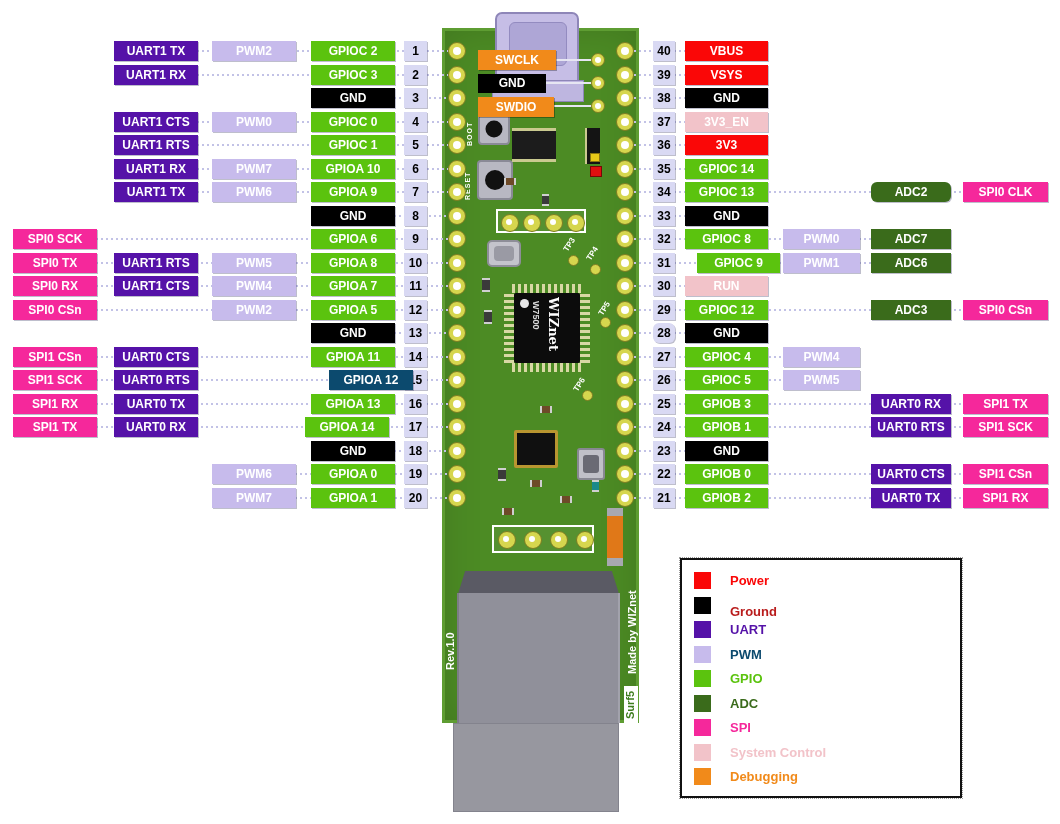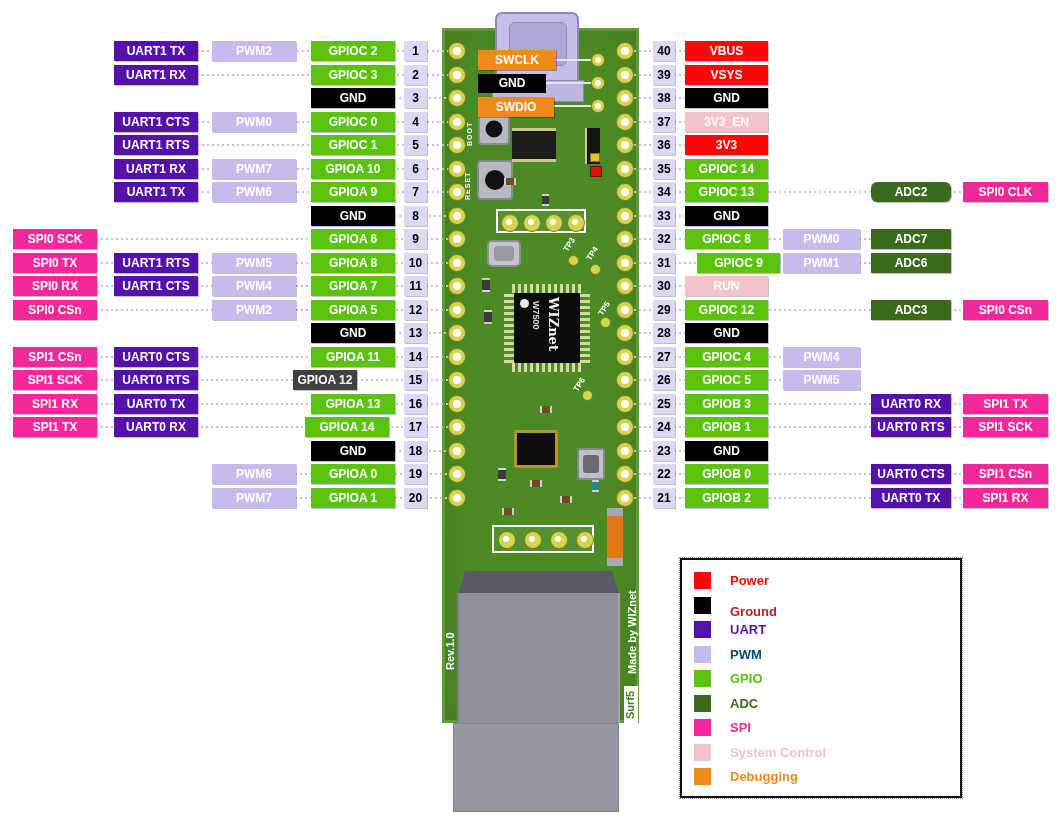--- a/index.html
+++ b/index.html
@@ -259,21 +259,21 @@
     <div class="cline" style="left: 21px; top: 355.5px; width: 428px; background: repeating-linear-gradient(90deg, rgb(194, 194, 230) 0px, rgb(194, 194, 230) 2px, transparent 2px, transparent 5px);"></div>
     <div class="box pin-num" style="left: 404px; top: 346.5px; width: 23px; background: rgb(217, 217, 243);">14</div>
     <div class="box" style="left: 13px; top: 346.5px; width: 84px; background: rgb(245, 40, 155);">SPI1 CSn</div>
     <div class="box" style="left: 114px; top: 346.5px; width: 84px; background: rgb(85, 18, 168);">UART0 CTS</div>
     <div class="box" style="left: 311px; top: 346.5px; width: 84px; background: rgb(91, 195, 14);">GPIOA 11</div>
     <div class="pad" style="left: 448px; top: 347.5px;"></div>
     <div class="cline" style="left: 21px; top: 379px; width: 428px; background: repeating-linear-gradient(90deg, rgb(194, 194, 230) 0px, rgb(194, 194, 230) 2px, transparent 2px, transparent 5px);"></div>
     <div class="box pin-num" style="left: 404px; top: 370px; width: 23px; background: rgb(217, 217, 243);">15</div>
     <div class="box" style="left: 13px; top: 370px; width: 84px; background: rgb(245, 40, 155);">SPI1 SCK</div>
     <div class="box" style="left: 114px; top: 370px; width: 84px; background: rgb(85, 18, 168);">UART0 RTS</div>
-    <div class="box" style="left: 293px; top: 370px; width: 64px; background: #404040;">GPIOA 12</div>
+    <div class="box" style="left: 329px; top: 370px; width: 84px; background: #0c4a6e;">GPIOA 12</div>
     <div class="pad" style="left: 448px; top: 371px;"></div>
     <div class="cline" style="left: 21px; top: 402.5px; width: 428px; background: repeating-linear-gradient(90deg, rgb(194, 194, 230) 0px, rgb(194, 194, 230) 2px, transparent 2px, transparent 5px);"></div>
     <div class="box pin-num" style="left: 404px; top: 393.5px; width: 23px; background: rgb(217, 217, 243);">16</div>
     <div class="box" style="left: 13px; top: 393.5px; width: 84px; background: rgb(245, 40, 155);">SPI1 RX</div>
     <div class="box" style="left: 114px; top: 393.5px; width: 84px; background: rgb(85, 18, 168);">UART0 TX</div>
     <div class="box" style="left: 311px; top: 393.5px; width: 84px; background: rgb(91, 195, 14);">GPIOA 13</div>
     <div class="pad" style="left: 448px; top: 394.5px;"></div>
     <div class="cline" style="left: 21px; top: 426px; width: 428px; background: repeating-linear-gradient(90deg, rgb(194, 194, 230) 0px, rgb(194, 194, 230) 2px, transparent 2px, transparent 5px);"></div>
     <div class="box pin-num" style="left: 404px; top: 417px; width: 23px; background: rgb(217, 217, 243);">17</div>
     <div class="box" style="left: 13px; top: 417px; width: 84px; background: rgb(245, 40, 155);">SPI1 TX</div>
@@ -344,21 +344,21 @@
     <div class="box pin-num" style="left: 653px; top: 276px; width: 22px; background: rgb(217, 217, 243);">30</div>
     <div class="box" style="left: 685px; top: 276px; width: 83px; background: rgb(242, 195, 201);">RUN</div>
     <div class="pad" style="left: 616px; top: 277px;"></div>
     <div class="cline" style="left: 634px; top: 308.5px; width: 406px; background: repeating-linear-gradient(90deg, rgb(194, 194, 230) 0px, rgb(194, 194, 230) 2px, transparent 2px, transparent 5px);"></div>
     <div class="box pin-num" style="left: 653px; top: 299.5px; width: 22px; background: rgb(217, 217, 243);">29</div>
     <div class="box" style="left: 685px; top: 299.5px; width: 83px; background: rgb(91, 195, 14);">GPIOC 12</div>
     <div class="box" style="left: 871px; top: 299.5px; width: 80px; background: rgb(58, 107, 27);">ADC3</div>
     <div class="box" style="left: 963px; top: 299.5px; width: 85px; background: rgb(245, 40, 155);">SPI0 CSn</div>
     <div class="pad" style="left: 616px; top: 300.5px;"></div>
     <div class="cline" style="left: 634px; top: 332px; width: 126px; background: repeating-linear-gradient(90deg, rgb(194, 194, 230) 0px, rgb(194, 194, 230) 2px, transparent 2px, transparent 5px);"></div>
-    <div class="box pin-num" style="left: 653px; top: 323px; width: 22px; background: rgb(217, 217, 243);">28</div>
+    <div class="box pin-num" style="left: 653px; top: 323px; width: 22px; background: rgb(217, 217, 243); border-radius: 6px;">28</div>
     <div class="box" style="left: 685px; top: 323px; width: 83px; background: rgb(0, 0, 0);">GND</div>
     <div class="pad" style="left: 616px; top: 324px;"></div>
     <div class="cline" style="left: 634px; top: 355.5px; width: 218px; background: repeating-linear-gradient(90deg, rgb(194, 194, 230) 0px, rgb(194, 194, 230) 2px, transparent 2px, transparent 5px);"></div>
     <div class="box pin-num" style="left: 653px; top: 346.5px; width: 22px; background: rgb(217, 217, 243);">27</div>
     <div class="box" style="left: 685px; top: 346.5px; width: 83px; background: rgb(91, 195, 14);">GPIOC 4</div>
     <div class="box" style="left: 783px; top: 346.5px; width: 77px; background: rgb(199, 187, 236);">PWM4</div>
     <div class="pad" style="left: 616px; top: 347.5px;"></div>
     <div class="cline" style="left: 634px; top: 379px; width: 218px; background: repeating-linear-gradient(90deg, rgb(194, 194, 230) 0px, rgb(194, 194, 230) 2px, transparent 2px, transparent 5px);"></div>
     <div class="box pin-num" style="left: 653px; top: 370px; width: 22px; background: rgb(217, 217, 243);">26</div>
     <div class="box" style="left: 685px; top: 370px; width: 83px; background: rgb(91, 195, 14);">GPIOC 5</div>

